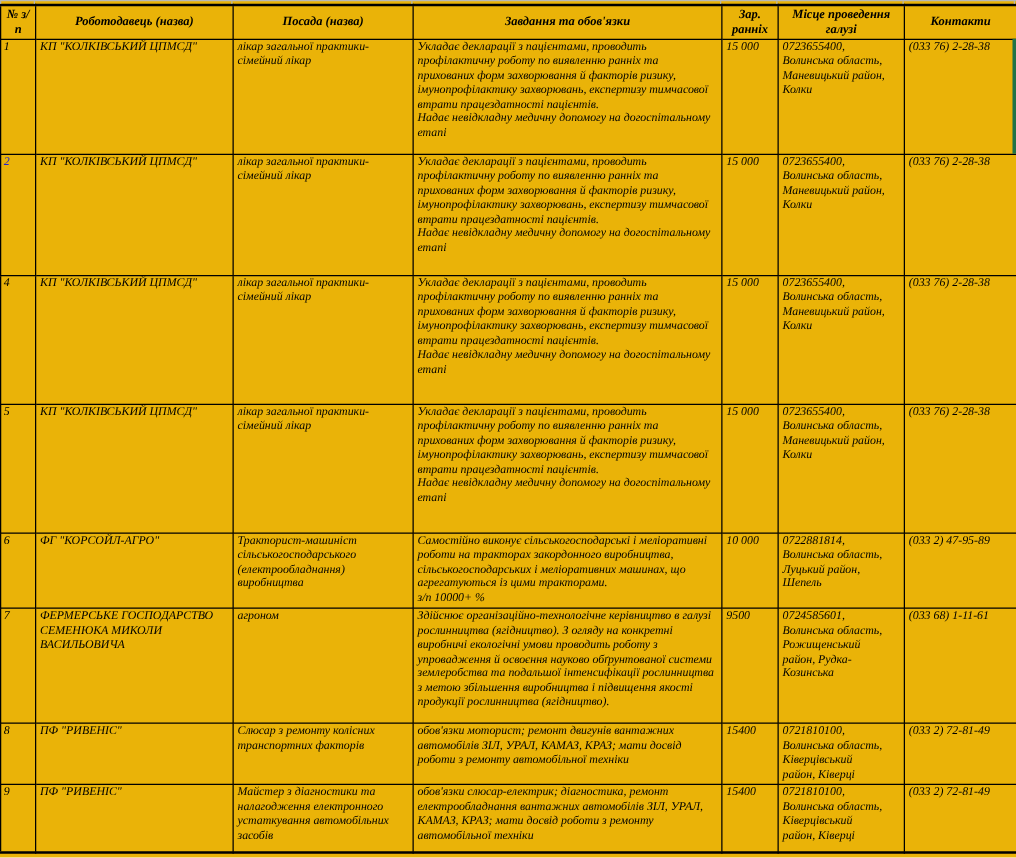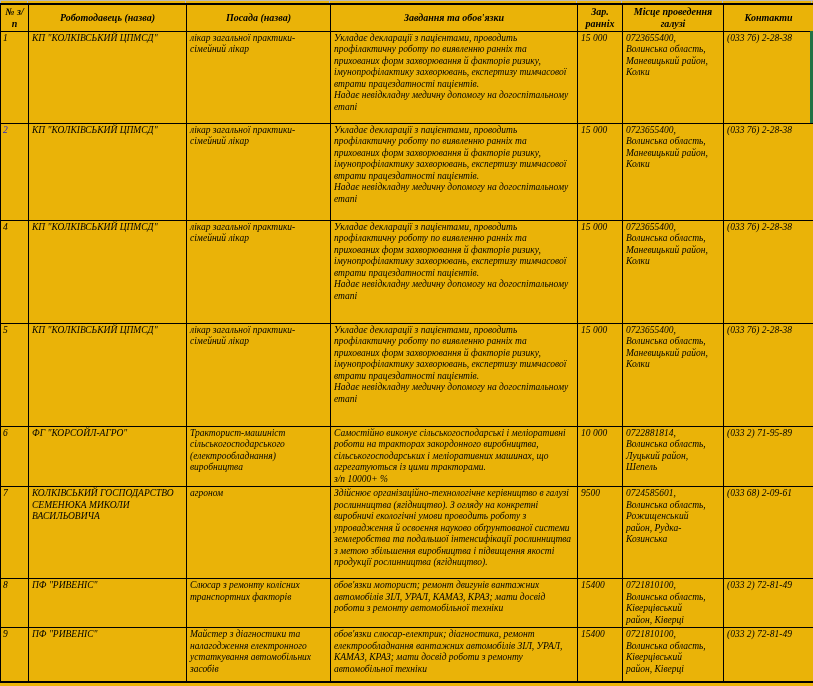--- a/index.html
+++ b/index.html
@@ -179,36 +179,36 @@
 сільськогосподарського
 (електрообладнання)
 виробництва</td>
     <td class="c-tasks">Самостійно виконує сільськогосподарські і меліоративні роботи на тракторах закордонного виробництва, сільськогосподарських і меліоративних машинах, що агрегатуються із цими тракторами.
 з/п 10000+ %</td>
     <td class="c-sal">10 000</td>
     <td class="c-place">0722881814,
 Волинська область,
 Луцький район,
 Шепель</td>
-    <td class="c-contact">(033 2) 71-95-89</td>
+    <td class="c-contact">(033 2) 47-95-89</td>
   </tr>
         <tr>
     <td class="c-num">7</td>
-    <td class="c-emp">КОЛКІВСЬКИЙ ГОСПОДАРСТВО
+    <td class="c-emp">ФЕРМЕРСЬКЕ ГОСПОДАРСТВО
 СЕМЕНЮКА МИКОЛИ
 ВАСИЛЬОВИЧА</td>
     <td class="c-pos">агроном</td>
     <td class="c-tasks">Здійснює організаційно-технологічне керівництво в галузі рослинництва (ягідництво). З огляду на конкретні виробничі екологічні умови проводить роботу з упровадження й освоєння науково обґрунтованої системи землеробства та подальшої інтенсифікації рослинництва з метою збільшення виробництва і підвищення якості продукції рослинництва (ягідництво).</td>
     <td class="c-sal">9500</td>
     <td class="c-place">0724585601,
 Волинська область,
 Рожищенський
 район, Рудка-
 Козинська</td>
-    <td class="c-contact">(033 68) 2-09-61</td>
+    <td class="c-contact">(033 68) 1-11-61</td>
   </tr>
         <tr>
     <td class="c-num">8</td>
     <td class="c-emp">ПФ "РИВЕНІС"</td>
     <td class="c-pos">Слюсар з ремонту колісних
 транспортних факторів</td>
     <td class="c-tasks">обов'язки моторист; ремонт двигунів вантажних автомобілів ЗІЛ, УРАЛ, КАМАЗ, КРАЗ; мати досвід роботи з ремонту автомобільної техніки</td>
     <td class="c-sal">15400</td>
     <td class="c-place">0721810100,
 Волинська область,

